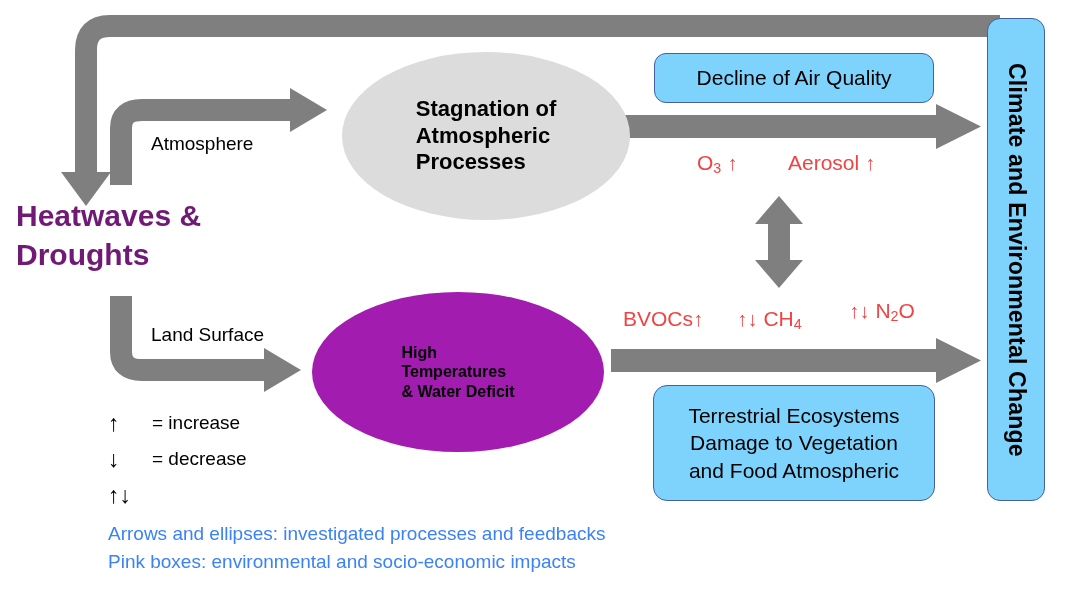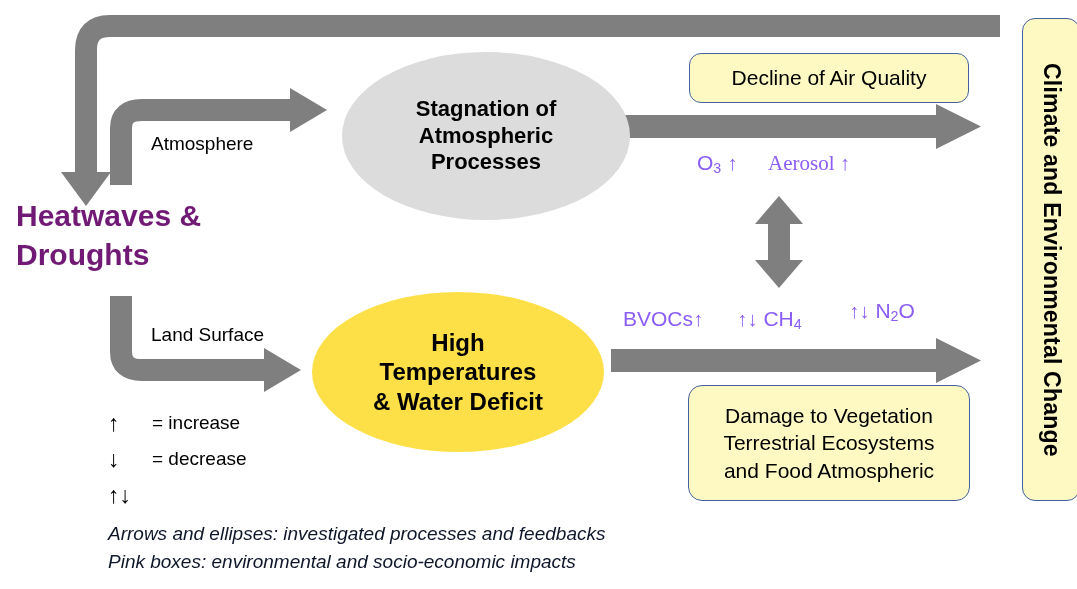--- a/index.html
+++ b/index.html
@@ -26,57 +26,55 @@
     height: 589px;
     pointer-events: none;
   }
 
   
   .ellipse {
     position: absolute;
     display: flex;
     align-items: center;
     justify-content: center;
-    text-align: center;
     font-weight: bold;
     color: #000000;
     line-height: 1.22;
   }
   #ellipse-atmos {
     left: 342px;
     top: 52px;
     width: 288px;
     height: 168px;
     border-radius: 50%;
     background: #dcdcdc;
     font-size: 22px;
   }
   #ellipse-land {
     left: 312px;
     top: 292px;
     width: 292px;
     height: 160px;
     border-radius: 50%;
-    background: #fde047;
-    font-size: 24px;
+    background: #a21caf;
+    font-size: 16px;
   }
 
   
   .pinkbox {
     position: absolute;
-    background: #fef9c3;
+    background: #7dd3fc;
     border: 1.6px solid #44619e;
     border-radius: 14px;
     color: #000000;
     display: flex;
     align-items: center;
     justify-content: center;
     text-align: center;
     line-height: 1.30;
-    margin-left: 35px;
   }
   #box-air-quality {
     left: 654px;
     top: 53px;
     width: 278px;
     height: 48px;
     font-size: 21px;
     border-radius: 12px;
   }
   #box-damage {
@@ -122,30 +120,30 @@
     color: #000000;
     white-space: nowrap;
   }
   #label-atmosphere { left: 151px; top: 133px; }
   #label-land-surface { left: 151px; top: 324px; }
 
   
   .species {
     position: absolute;
     font-size: 21px;
-    color: #8b5cf6;
+    color: #ef4444;
     white-space: nowrap;
   }
   .species sub {
     font-size: 0.68em;
     vertical-align: -0.22em;
   }
   .species .ar { font-size: 0.98em; }
   #species-o3      { left: 697px; top: 151px; }
-  #species-aerosol { left: 768px; top: 151px; font-family: Liberation Serif, serif; }
+  #species-aerosol { left: 788px; top: 151px; }
   #species-bvocs   { left: 623px; top: 307px; }
   #species-ch4     { left: 737px; top: 307px; }
   #species-n2o     { left: 849px; top: 299px; }
 
   
   #legend {
     position: absolute;
     left: 108px;
     top: 405px;
     width: 520px;
@@ -162,23 +160,22 @@
     text-align: left;
   }
   .legend-txt {
     font-size: 19px;
     color: #000000;
   }
   #legend-notes {
     position: absolute;
     left: 108px;
     top: 520px;
-    font-style: italic;
     font-size: 19px;
-    color: #0f172a;
+    color: #3b82f6;
     line-height: 1.45;
   }
 </style>
 </head>
 <body>
 
 <div id="stage">
 
   <svg id="arrow-layer" viewBox="0 0 1077 589" width="1077" height="589">
 
@@ -246,22 +243,22 @@
       <div>&amp; Water Deficit</div>
     </div>
   </div>
 
   <div class="pinkbox" id="box-air-quality">
     <span>Decline of Air Quality</span>
   </div>
 
   <div class="pinkbox" id="box-damage">
     <div>
+      <div>Terrestrial Ecosystems</div>
       <div>Damage to Vegetation</div>
-      <div>Terrestrial Ecosystems</div>
       <div>and Food Atmospheric</div>
     </div>
   </div>
 
   <div class="pinkbox" id="box-climate">
     <span class="vtext">Climate and Environmental Change</span>
   </div>
 
   <div class="species" id="species-o3">
     <span>O</span><sub>3</sub>&nbsp;<span class="ar">↑</span>

